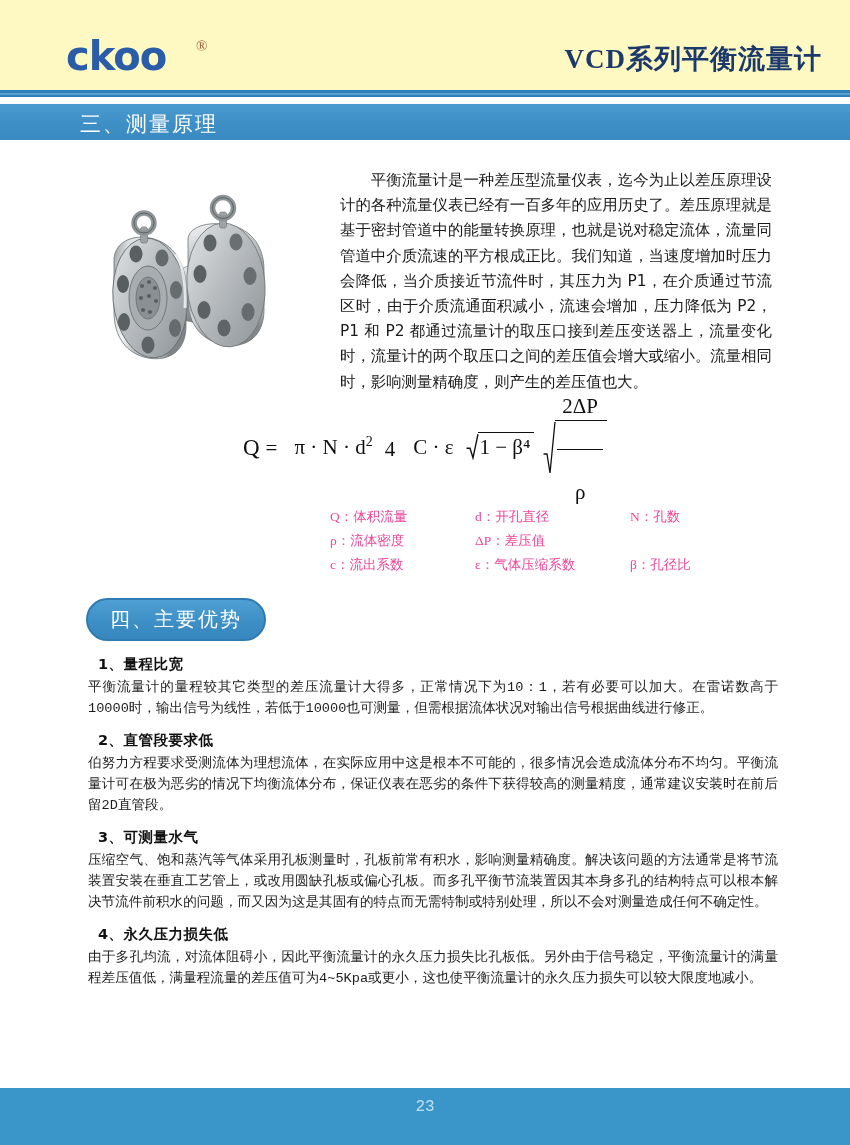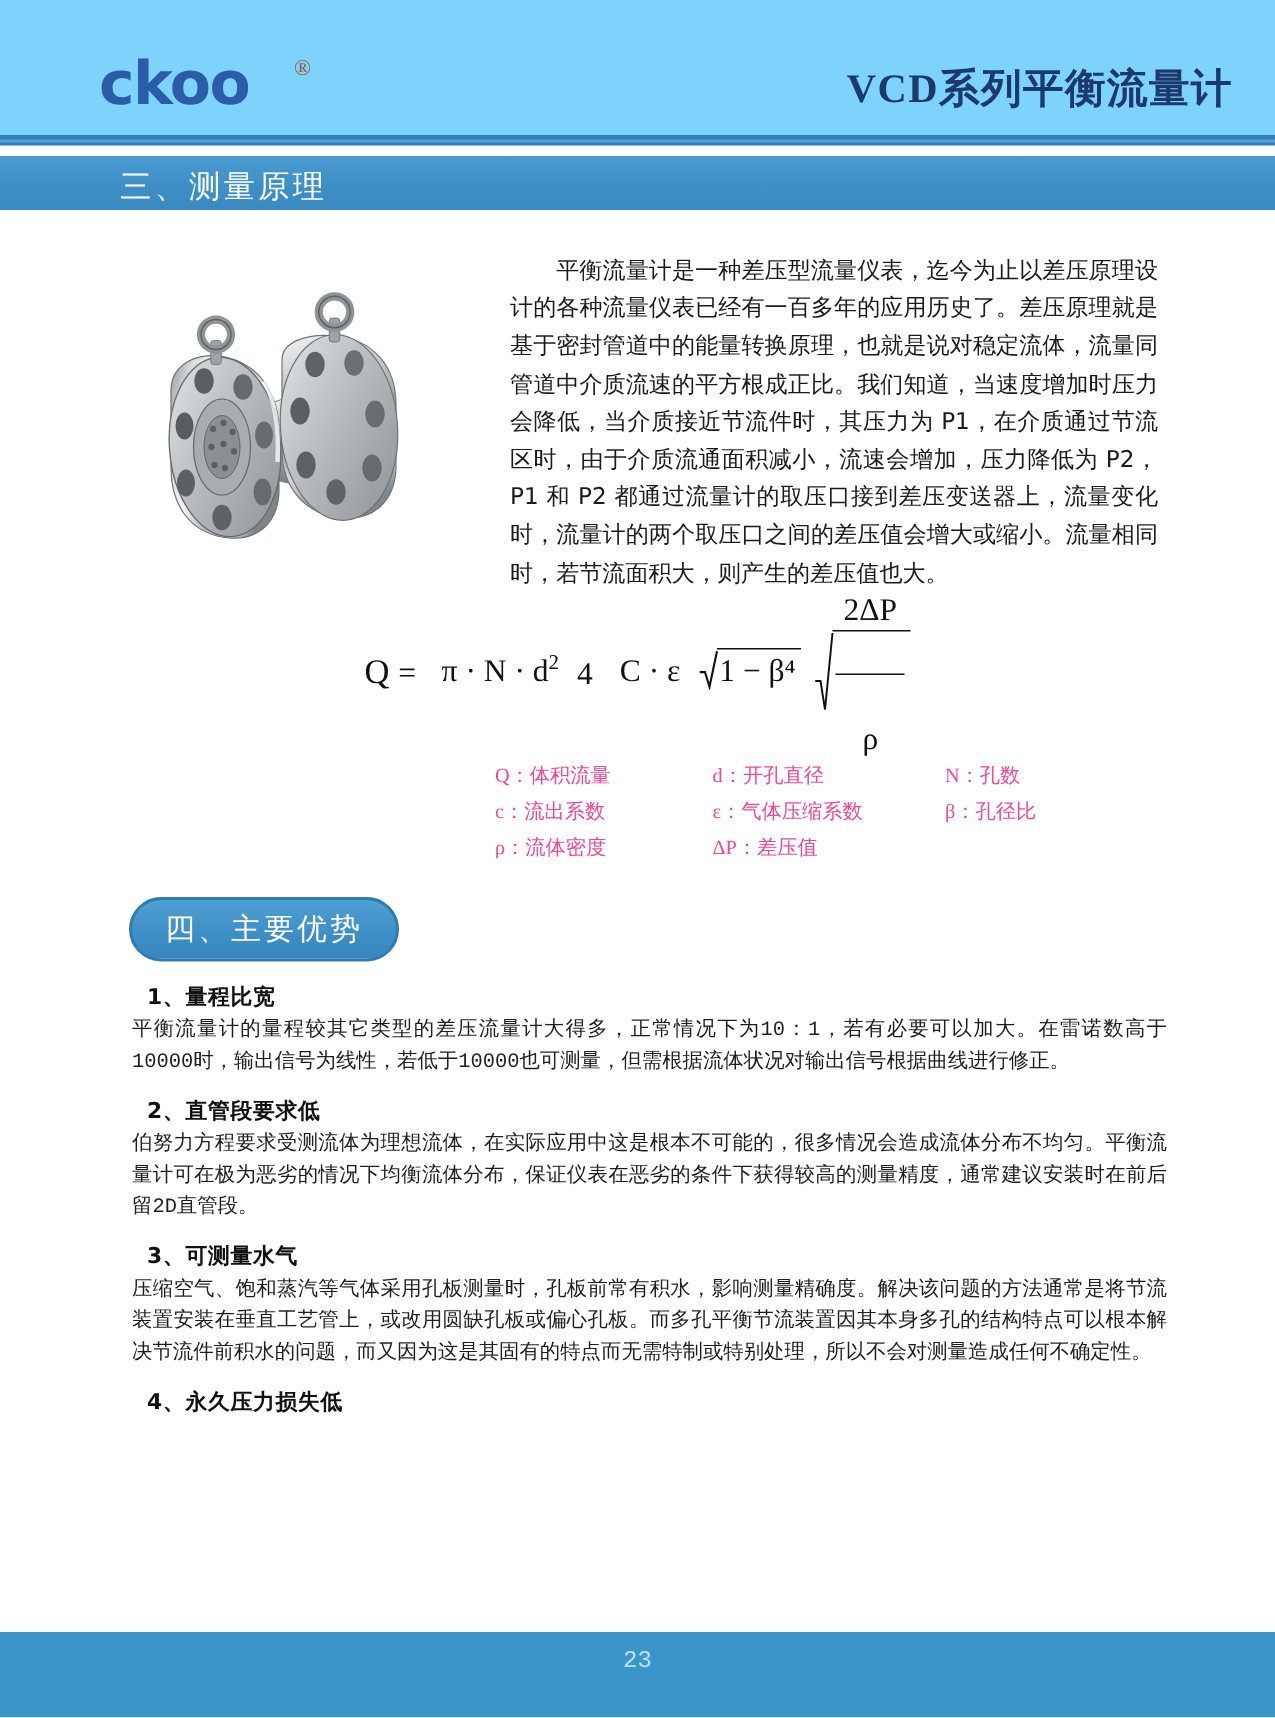--- a/index.html
+++ b/index.html
@@ -14,21 +14,21 @@
     font-family: "Liberation Sans", "DejaVu Sans", sans-serif;
     overflow: hidden;
   }
 
   
   .page-header {
     position: absolute;
     left: 0; top: 0;
     width: 850px;
     height: 90px;
-    background: #7dd3fc;
+    background: #fef9c3;
   }
   .brand-logo {
     position: absolute;
     left: 66px;
     top: 36px;
     font-family: "DejaVu Sans", sans-serif;
     font-weight: bold;
     font-size: 40px;
     letter-spacing: -1px;
     color: #2a5ca8;
@@ -354,21 +354,21 @@
         <rect x="-3.5" y="9" width="7" height="16" rx="2" fill="#9ea3a6" stroke="#6f7477" stroke-width="0.6"></rect>
         <circle cx="0" cy="5" r="10" fill="none" stroke="#8f9497" stroke-width="5.5"></circle>
         <circle cx="0" cy="5" r="10" fill="none" stroke="#5e6366" stroke-width="1"></circle>
       </g>
 
       <path d="M84 66 C 92 80, 94 100, 93 120" stroke="#f6f7f7" stroke-width="3" fill="none" opacity="0.8"></path>
     </g>
   </svg>
 </div>
 
-<div class="intro-para">平衡流量计是一种差压型流量仪表，迄今为止以差压原理设计的各种流量仪表已经有一百多年的应用历史了。差压原理就是基于密封管道中的能量转换原理，也就是说对稳定流体，流量同管道中介质流速的平方根成正比。我们知道，当速度增加时压力会降低，当介质接近节流件时，其压力为 P1，在介质通过节流区时，由于介质流通面积减小，流速会增加，压力降低为 P2，P1 和 P2 都通过流量计的取压口接到差压变送器上，流量变化时，流量计的两个取压口之间的差压值会增大或缩小。流量相同时，若节流面积大，则产生的差压值也大。</div>
+<div class="intro-para">平衡流量计是一种差压型流量仪表，迄今为止以差压原理设计的各种流量仪表已经有一百多年的应用历史了。差压原理就是基于密封管道中的能量转换原理，也就是说对稳定流体，流量同管道中介质流速的平方根成正比。我们知道，当速度增加时压力会降低，当介质接近节流件时，其压力为 P1，在介质通过节流区时，由于介质流通面积减小，流速会增加，压力降低为 P2，P1 和 P2 都通过流量计的取压口接到差压变送器上，流量变化时，流量计的两个取压口之间的差压值会增大或缩小。流量相同时，影响测量精确度，则产生的差压值也大。</div>
 
 <div class="formula-wrap">
   <span class="formula">
     <span class="f-q">Q</span>
     <span class="f-eq">=</span>
 
     <span class="frac">
       <span class="num"><span>π · N · d</span><span class="sup">2</span></span>
       <span class="bar"></span>
       <span class="den">4</span>
@@ -406,28 +406,28 @@
   </span>
 </div>
 
 <div class="legend">
   <div class="legend-row">
     <span class="legend-col lc-1">Q：体积流量</span>
     <span class="legend-col lc-2">d：开孔直径</span>
     <span class="legend-col lc-3">N：孔数</span>
   </div>
   <div class="legend-row">
+    <span class="legend-col lc-1">ρ：流体密度</span>
+    <span class="legend-col lc-2">ΔP：差压值</span>
+    <span class="legend-col lc-3"></span>
+  </div>
+  <div class="legend-row">
     <span class="legend-col lc-1">c：流出系数</span>
     <span class="legend-col lc-2">ε：气体压缩系数</span>
     <span class="legend-col lc-3">β：孔径比</span>
-  </div>
-  <div class="legend-row">
-    <span class="legend-col lc-1">ρ：流体密度</span>
-    <span class="legend-col lc-2">ΔP：差压值</span>
-    <span class="legend-col lc-3"></span>
   </div>
 </div>
 
 <div class="pill-heading">
   <span class="pill-heading-text">四、主要优势</span>
 </div>
 
 <div class="adv-list">
   <div class="adv-block">
     <div class="adv-title">1、量程比宽</div>
@@ -436,17 +436,18 @@
   <div class="adv-block">
     <div class="adv-title">2、直管段要求低</div>
     <p class="adv-body">伯努力方程要求受测流体为理想流体，在实际应用中这是根本不可能的，很多情况会造成流体分布不均匀。平衡流量计可在极为恶劣的情况下均衡流体分布，保证仪表在恶劣的条件下获得较高的测量精度，通常建议安装时在前后留2D直管段。</p>
   </div>
   <div class="adv-block">
     <div class="adv-title">3、可测量水气</div>
     <p class="adv-body">压缩空气、饱和蒸汽等气体采用孔板测量时，孔板前常有积水，影响测量精确度。解决该问题的方法通常是将节流装置安装在垂直工艺管上，或改用圆缺孔板或偏心孔板。而多孔平衡节流装置因其本身多孔的结构特点可以根本解决节流件前积水的问题，而又因为这是其固有的特点而无需特制或特别处理，所以不会对测量造成任何不确定性。</p>
   </div>
   <div class="adv-block">
     <div class="adv-title">4、永久压力损失低</div>
+    <p class="adv-body">由于多孔均流，对流体阻碍小，因此平衡流量计的永久压力损失比孔板低。另外由于信号稳定，平衡流量计的满量程差压值低，满量程流量的差压值可为4~5Kpa或更小，这也使平衡流量计的永久压力损失可以较大限度地减小。</p>
   </div>
 </div>
 
 <div class="footer-bar"></div>
 <div class="footer-page-num">23</div>
 
 </body></html>

